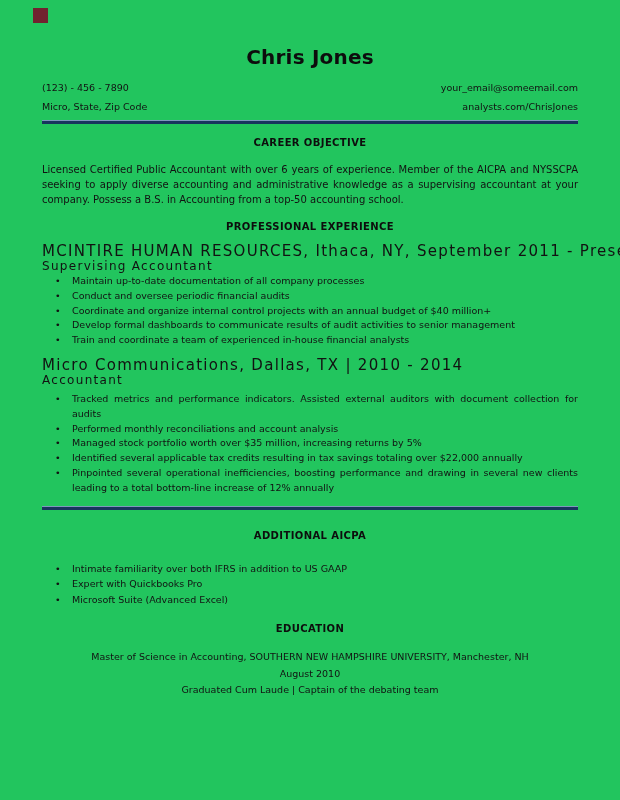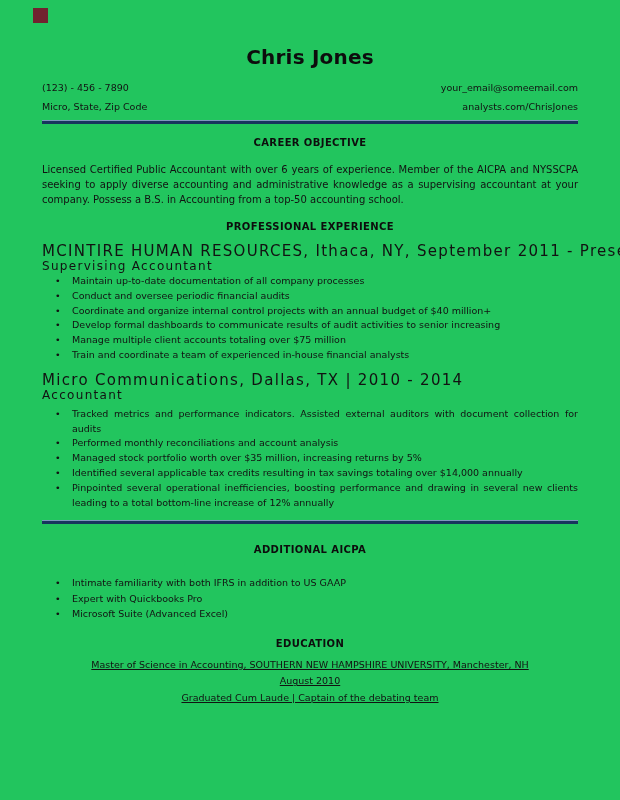--- a/index.html
+++ b/index.html
@@ -54,21 +54,21 @@
   ul.bullets li {
     position: relative; padding-left: 30px; text-align: justify; line-height: 14.8px;
   }
   ul.bullets li::before {
     content: "\2022"; position: absolute; left: 13px; top: 0; font-size: 9.5px;
   }
   ul.bullets.second { margin-top: 5px; }
   ul.bullets.skills { margin-top: 18px; }
   ul.bullets.skills li { line-height: 15.5px; text-align: left; }
 
-  .education-lines { margin-top: 6px; font-size: 9.5px; line-height: 16.5px; text-align: center; text-decoration: underline; }
+  .education-lines { margin-top: 13px; font-size: 9.5px; line-height: 16.5px; text-align: center; }
 </style>
 </head>
 <body>
 
 <div class="page">
   <div class="corner-square"></div>
 
   <div class="content">
 
     <div class="resume-title">Chris Jones</div>
@@ -92,44 +92,43 @@
 
     <div class="section-heading h-experience">PROFESSIONAL EXPERIENCE</div>
 
     <div>
       <div class="job-company">MCINTIRE HUMAN RESOURCES, Ithaca, NY, September 2011 - Present</div>
       <div class="job-role">Supervising Accountant</div>
       <ul class="bullets">
         <li>Maintain up-to-date documentation of all company processes</li>
         <li>Conduct and oversee periodic financial audits</li>
         <li>Coordinate and organize internal control projects with an annual budget of $40 million+</li>
-        <li>Develop formal dashboards to communicate results of audit activities to senior increasing</li>
-        <li>Manage multiple client accounts totaling over $75 million</li>
+        <li>Develop formal dashboards to communicate results of audit activities to senior management</li>
         <li>Train and coordinate a team of experienced in-house financial analysts</li>
       </ul>
     </div>
 
     <div>
       <div class="job-company">Micro Communications, Dallas, TX | 2010 - 2014</div>
       <div class="job-role">Accountant</div>
       <ul class="bullets second">
         <li>Tracked metrics and performance indicators. Assisted external auditors with document collection for audits</li>
         <li>Performed monthly reconciliations and account analysis</li>
         <li>Managed stock portfolio worth over $35 million, increasing returns by 5%</li>
-        <li>Identified several applicable tax credits resulting in tax savings totaling over $14,000 annually</li>
+        <li>Identified several applicable tax credits resulting in tax savings totaling over $22,000 annually</li>
         <li>Pinpointed several operational inefficiencies, boosting performance and drawing in several new clients leading to a total bottom-line increase of 12% annually</li>
       </ul>
     </div>
 
     <div class="rule mid"></div>
 
     <div class="section-heading h-skills">ADDITIONAL AICPA</div>
 
     <ul class="bullets skills">
-      <li>Intimate familiarity with both IFRS in addition to US GAAP</li>
+      <li>Intimate familiarity over both IFRS in addition to US GAAP</li>
       <li>Expert with Quickbooks Pro</li>
       <li>Microsoft Suite (Advanced Excel)</li>
     </ul>
 
     <div class="section-heading h-education">EDUCATION</div>
 
     <div class="education-lines">
       <div>Master of Science in Accounting, SOUTHERN NEW HAMPSHIRE UNIVERSITY, Manchester, NH</div>
       <div>August 2010</div>
       <div>Graduated Cum Laude | Captain of the debating team</div>

